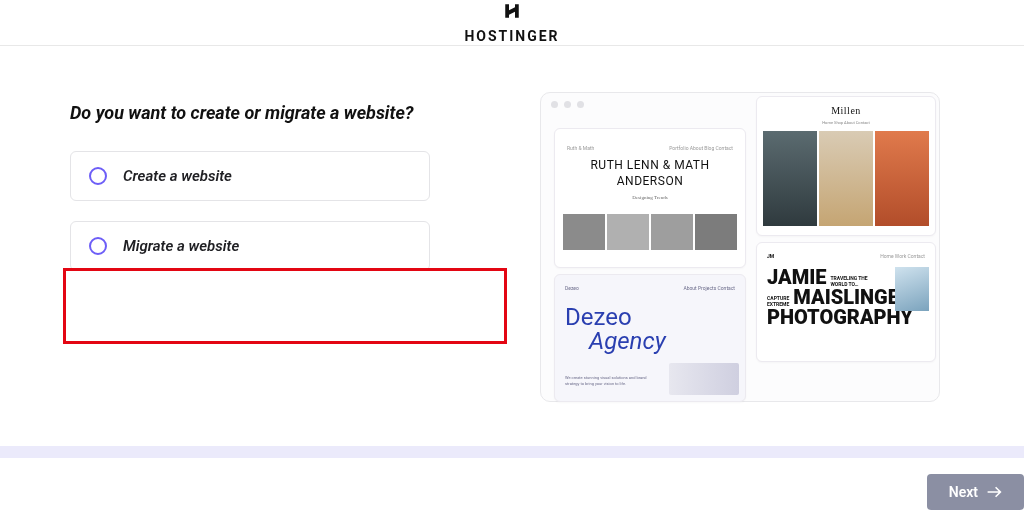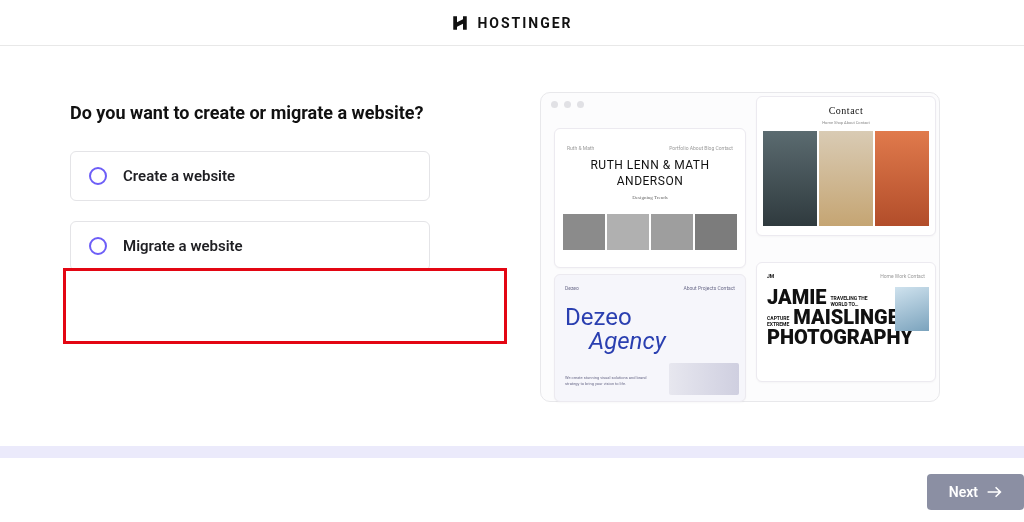--- a/index.html
+++ b/index.html
@@ -1,23 +1,23 @@
 <!DOCTYPE html>
 <html><head>
   <meta charset="utf-8">
   <style>
     * { margin:0; padding:0; box-sizing:border-box; font-family: -apple-system, BlinkMacSystemFont, "Segoe UI", Roboto, Helvetica, Arial, sans-serif; }
     body { width:1024px; height:522px; background:#fff; overflow:hidden; position:relative; }
     
-    .header { height:46px; border-bottom:1px solid #e8e8e8; display:flex; align-items:center; justify-content:center; gap:8px; }
+    .header { height:46px; border-bottom:1px solid #e8e8e8; display:flex; align-items:center; justify-content:center; gap:8px;flex-direction:column; }
     .logo-glyph { width:18px; height:18px; }
     .brand { font-size:14px; font-weight:700; letter-spacing:2px; color:#111; }
     
     .main { display:flex; padding:56px 60px 0 70px; gap:30px; }
-    .left { flex:0 0 440px; }
+    .left { flex:0 0 440px;font-style:italic; }
     .question { font-size:18px; font-weight:700; color:#111; margin-bottom:28px; }
     .option { width:360px; height:50px; border:1px solid #e4e4e7; border-radius:6px; display:flex; align-items:center; padding:0 18px; gap:16px; margin-bottom:20px; cursor:pointer; background:#fff; }
     .radio { width:18px; height:18px; border:2px solid #6d5ef7; border-radius:50%; flex:none; }
     .opt-label { font-size:15px; font-weight:600; color:#1f1f23; }
     .highlight-box { position:absolute; left:63px; top:268px; width:444px; height:76px; border:3px solid #e30613; pointer-events:none; }
     
     .right { flex:1; position:relative; height:320px; }
     .browser-frame { position:absolute; left:0; top:-10px; width:400px; height:310px; border:1px solid #e8e8eb; border-radius:10px; background:#fcfcfd; }
     .traffic { position:absolute; top:8px; left:10px; display:flex; gap:6px; }
     .traffic span { width:7px; height:7px; border-radius:50%; background:#e1e1e5; display:inline-block; }
@@ -43,21 +43,21 @@
     .c2 .gallery div:nth-child(2){ background:linear-gradient(180deg,#d9cbb4 0%,#c5a573 100%); }
     .c2 .gallery div:nth-child(3){ background:linear-gradient(180deg,#e07a4c 0%,#b24d2a 100%); }
     
     .c3 { left:14px; top:172px; width:192px; height:128px; padding:10px; background:#f6f6fb; }
     .c3 .mini-nav { display:flex; justify-content:space-between; font-size:5px; color:#6b6b8a; }
     .c3 .big { font-family: Georgia, serif; color:#2a3fb0; font-size:24px; margin-top:14px; line-height:1; }
     .c3 .big .l2 { display:inline-block; margin-left:24px; font-style:italic; }
     .c3 .blurb { font-size:4px; color:#6b6b8a; margin-top:22px; max-width:90px; line-height:1.4; }
     .c3 .people { position:absolute; right:6px; bottom:6px; width:70px; height:32px; background:linear-gradient(90deg,#e7e7ef 0%,#cfcfe0 100%); border-radius:2px; }
     
-    .c4 { left:216px; top:140px; width:180px; height:120px; padding:10px 10px 8px;margin-top:20px; }
+    .c4 { left:216px; top:140px; width:180px; height:120px; padding:10px 10px 8px; }
     .c4 .mini-nav { display:flex; justify-content:space-between; font-size:5px; color:#999; }
     .c4 .mini-nav .l { font-weight:700; color:#111; }
     .c4 .stack { margin-top:8px; font-family: 'Arial Black', Arial, sans-serif; font-weight:900; line-height:1; letter-spacing:0px; color:#111; }
     .c4 .row { display:flex; align-items:flex-end; gap:4px; }
     .c4 .big { font-size:20px; }
     .c4 .sm { font-size:5px; font-weight:700; line-height:1.2; color:#111; }
     .c4 .photo { position:absolute; right:6px; top:24px; width:34px; height:44px; background:linear-gradient(160deg,#cfe2ee 0%,#7ba3bd 100%); }
     
     .strip-divider { position:absolute; left:0; right:0; top:446px; height:12px; background:#ebeafb; }
     
@@ -112,21 +112,21 @@
       <div class="sub">Designing Trends</div>
       <div class="strip">
           <div></div>
           <div></div>
           <div></div>
           <div></div>
         </div>
     </div>
 
     <div class="card c2">
-      <div class="title">Contact</div>
+      <div class="title">Millen</div>
       <div class="mini-nav">Home   Shop   About   Contact</div>
       <div class="gallery">
           <div></div>
           <div></div>
           <div></div>
         </div>
     </div>
 
     <div class="card c3">
       <div class="mini-nav">

